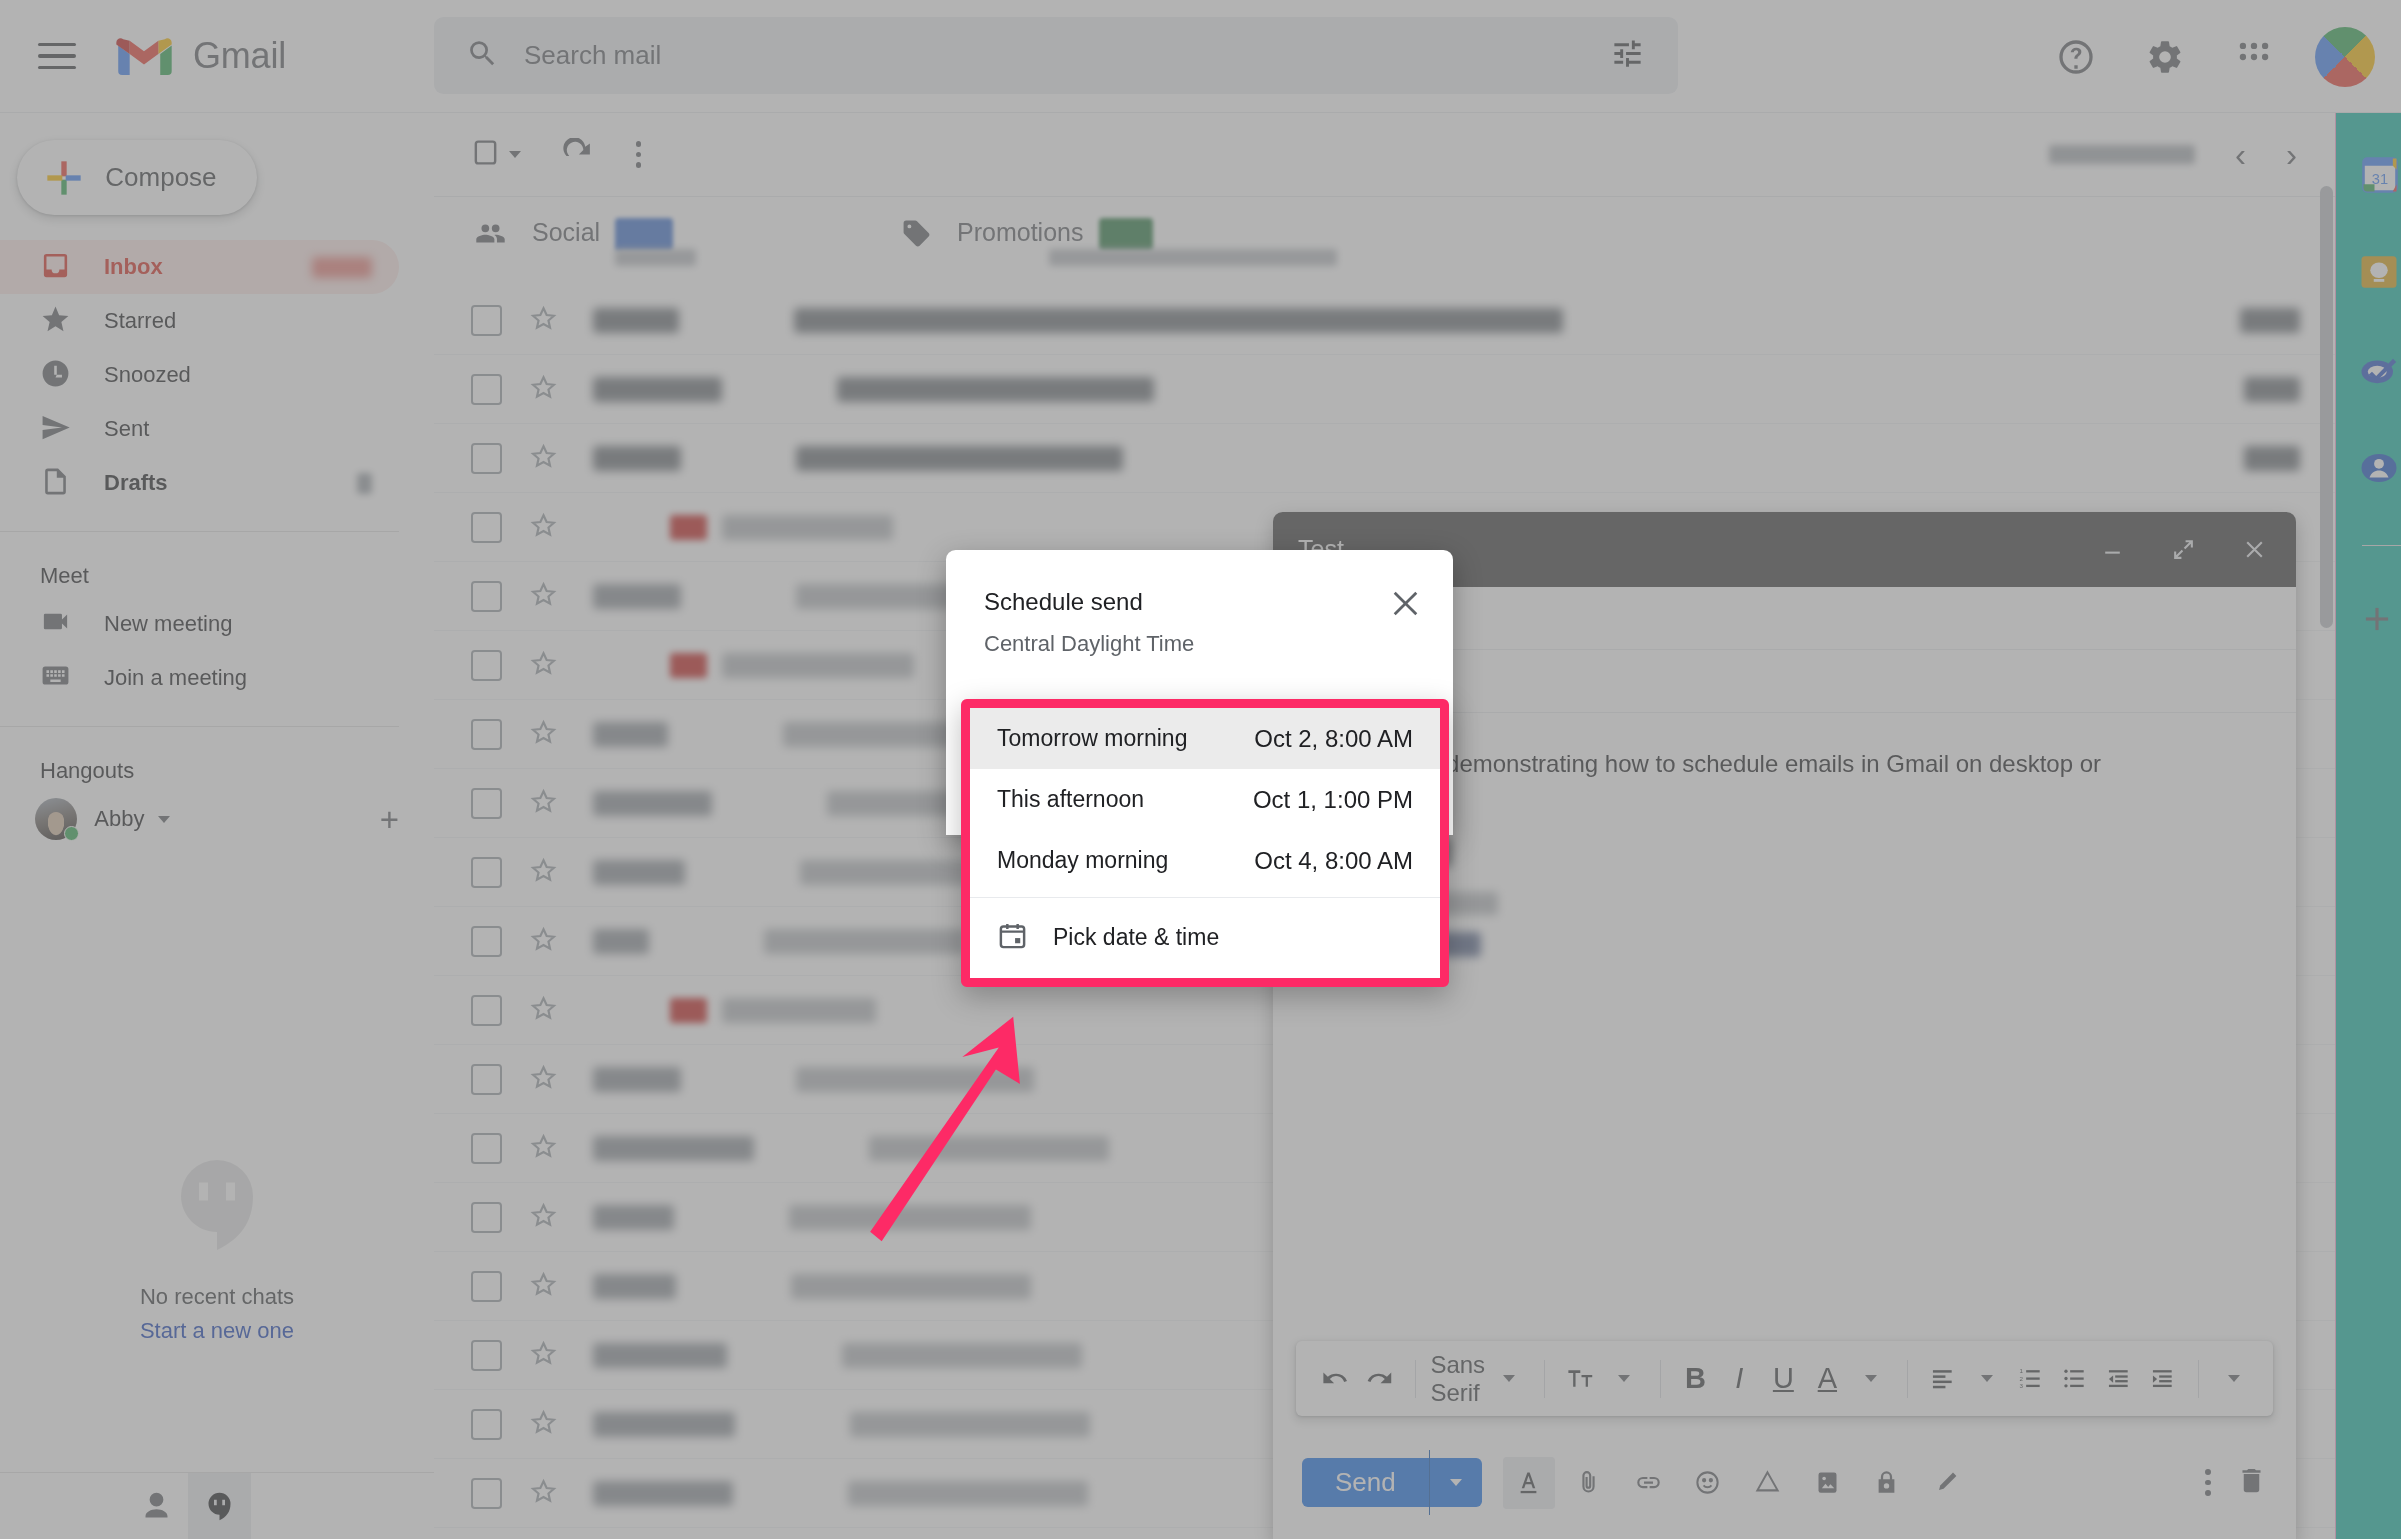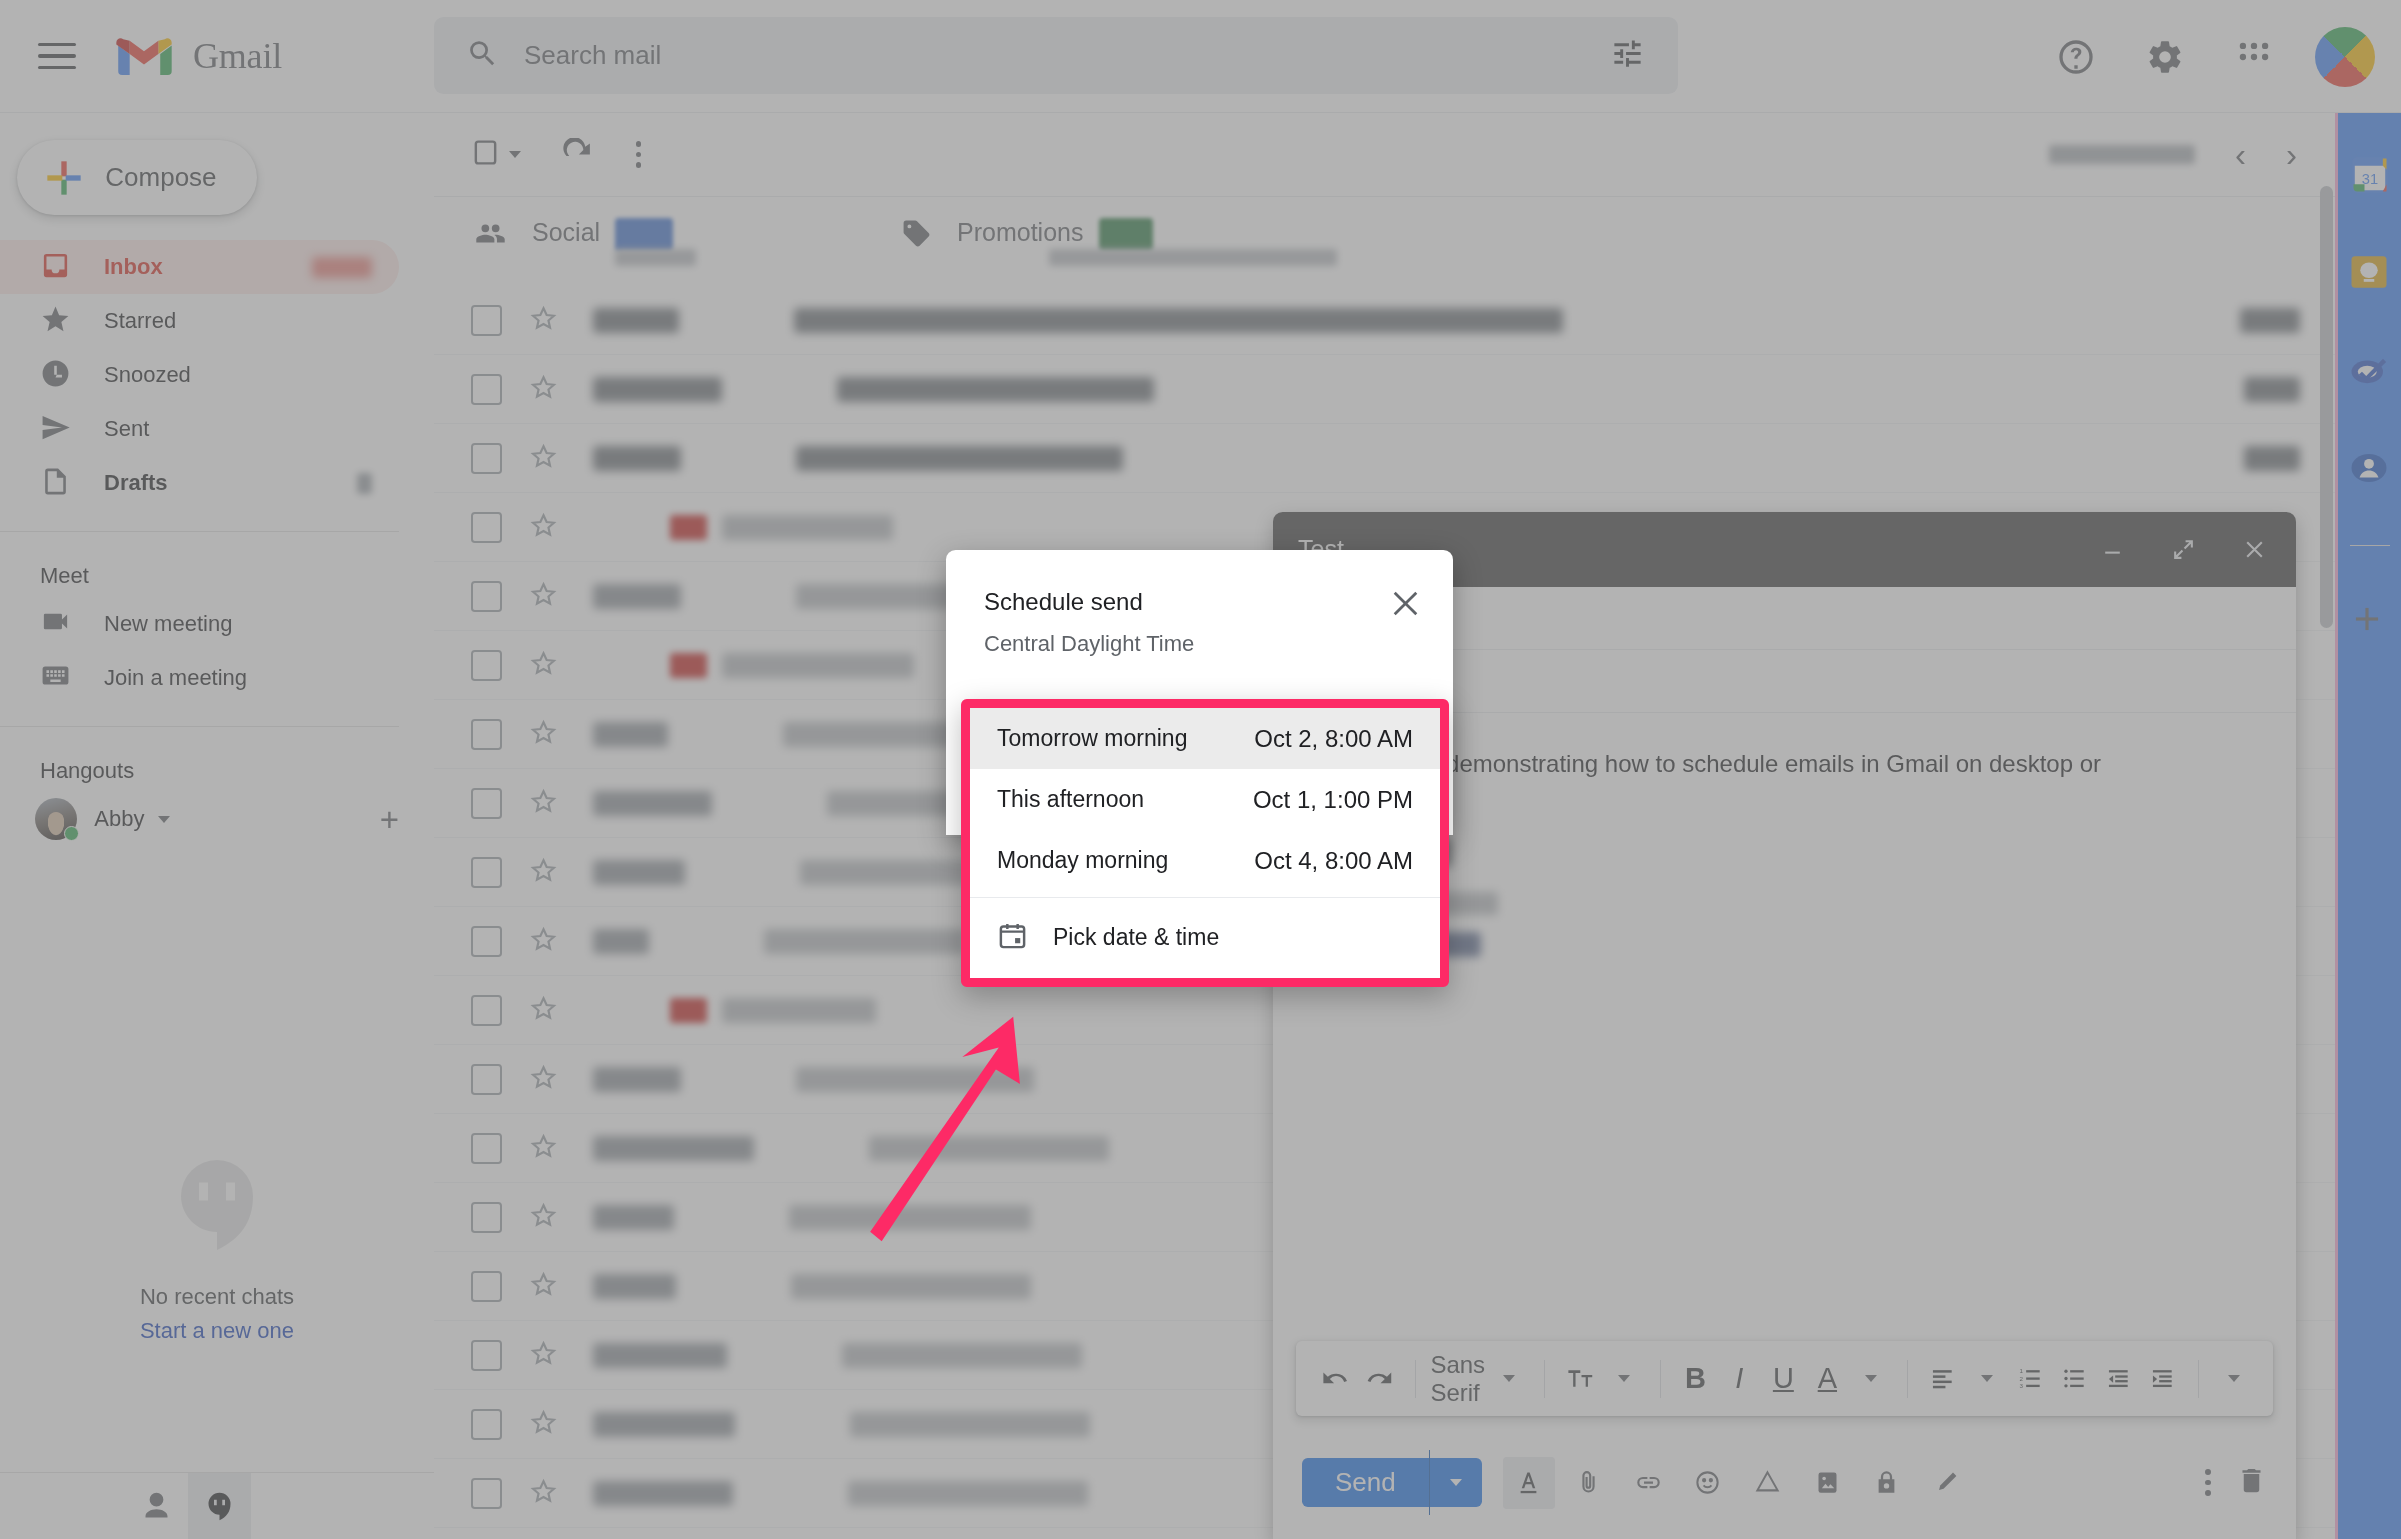--- a/index.html
+++ b/index.html
@@ -14,21 +14,21 @@
 
   
   .dim-layer { position:absolute; inset:0; background: rgba(128,128,128,0.60); z-index: 500; pointer-events:none; }
 
   
   .topbar { position:absolute; top:0; left:0; right:0; height:113px; background:#fff;
             display:flex; align-items:center; border-bottom:1px solid #e8eaed; }
   .hamburger { width:38px; height:27px; margin-left:38px; display:flex; flex-direction:column;
                justify-content:space-between; cursor:pointer; }
   .hamburger span { display:block; height:3.8px; background:#3c4043; border-radius:1.9px; }
-  .logo-wrap { display:flex; margin-left:40px;font-family:Liberation Serif, serif; }
+  .logo-wrap { display:flex; margin-left:40px; }
   .gm-logo { width:56px; height:42px; position:relative; }
   .gmail-word { font-size:36px; color:#5f6368; margin-left:21px; letter-spacing:-0.2px; }
 
   .searchbar { position:absolute; left:434px; top:17.3px; width:1244px; height:77px;
                background:#eaedf1; border-radius:9.6px; display:flex; align-items:center; }
   .search-ico { margin-left:32px; }
   .search-input { flex:1; border:none; outline:none; background:transparent;
                   font-size:26px; color:#5f6368; margin-left:25px; font-family:"Liberation Sans", sans-serif; }
   .search-input::placeholder { color:#5f6368; opacity:1; }
   .tune-btn { margin-right:33px; cursor:pointer; }
@@ -116,22 +116,22 @@
   .blurtext.dark { background:#6e7479; }
   .mr-sender { margin-left:35px; }
   .mr-subject { margin-left:38px; }
   .mr-date { position:absolute; right:35px; }
   .red-chip { height:25px; width:37px; background:#c5221f; border-radius:2.9px; filter:blur(3.8px); display:inline-block; vertical-align:middle; }
 
   
   .listscroll { position:absolute; right:69px; top:186px; width:13.4px; height:442px; background:#bdc1c6; border-radius:6.7px; z-index:60; }
 
   
-  .rail { position:absolute; right:0; top:113px; width:67px; bottom:0; background:#3b82f6;
-          border-left:3px solid #f9a8d4; display:flex; flex-direction:column; align-items:center; padding-top:40px; gap:54px; }
+  .rail { position:absolute; right:0; top:113px; width:67px; bottom:0; background:#14b8a6;
+          border-left:1px solid #f9a8d4; display:flex; flex-direction:column; align-items:flex-end; padding-top:40px; gap:54px; }
   .rail-icon { width:44px; height:44px; cursor:pointer; position:relative; }
   .rail-div { width:40px; height:1px; background:#e0e0e0; }
 
   
   .compose { position:absolute; left:1273px; top:512px; width:1023px; height:1027px;
              background:#fff; border-radius:9.6px 9.6px 0 0; box-shadow:0 7.7px 19px rgba(0,0,0,.35); overflow:hidden; }
   .cmp-head { height:75px; background:#404040; display:flex; align-items:center; padding:0 25px; }
   .cmp-title { color:#fff; font-size:25px; }
   .cmp-ctrls { margin-left:auto; display:flex; align-items:center; gap:38px; color:#e8eaed; }
   .cmp-ctrl { cursor:pointer; display:flex; align-items:center; justify-content:center; width:33px; height:33px; }

